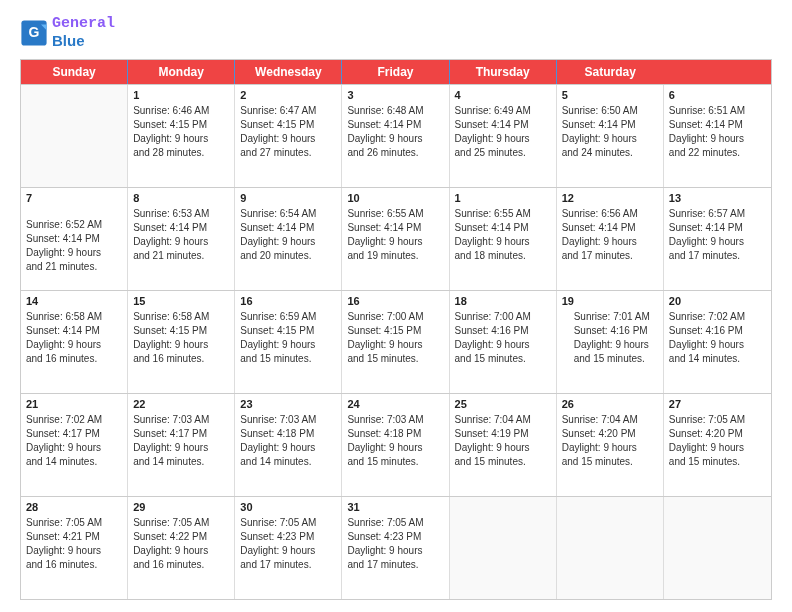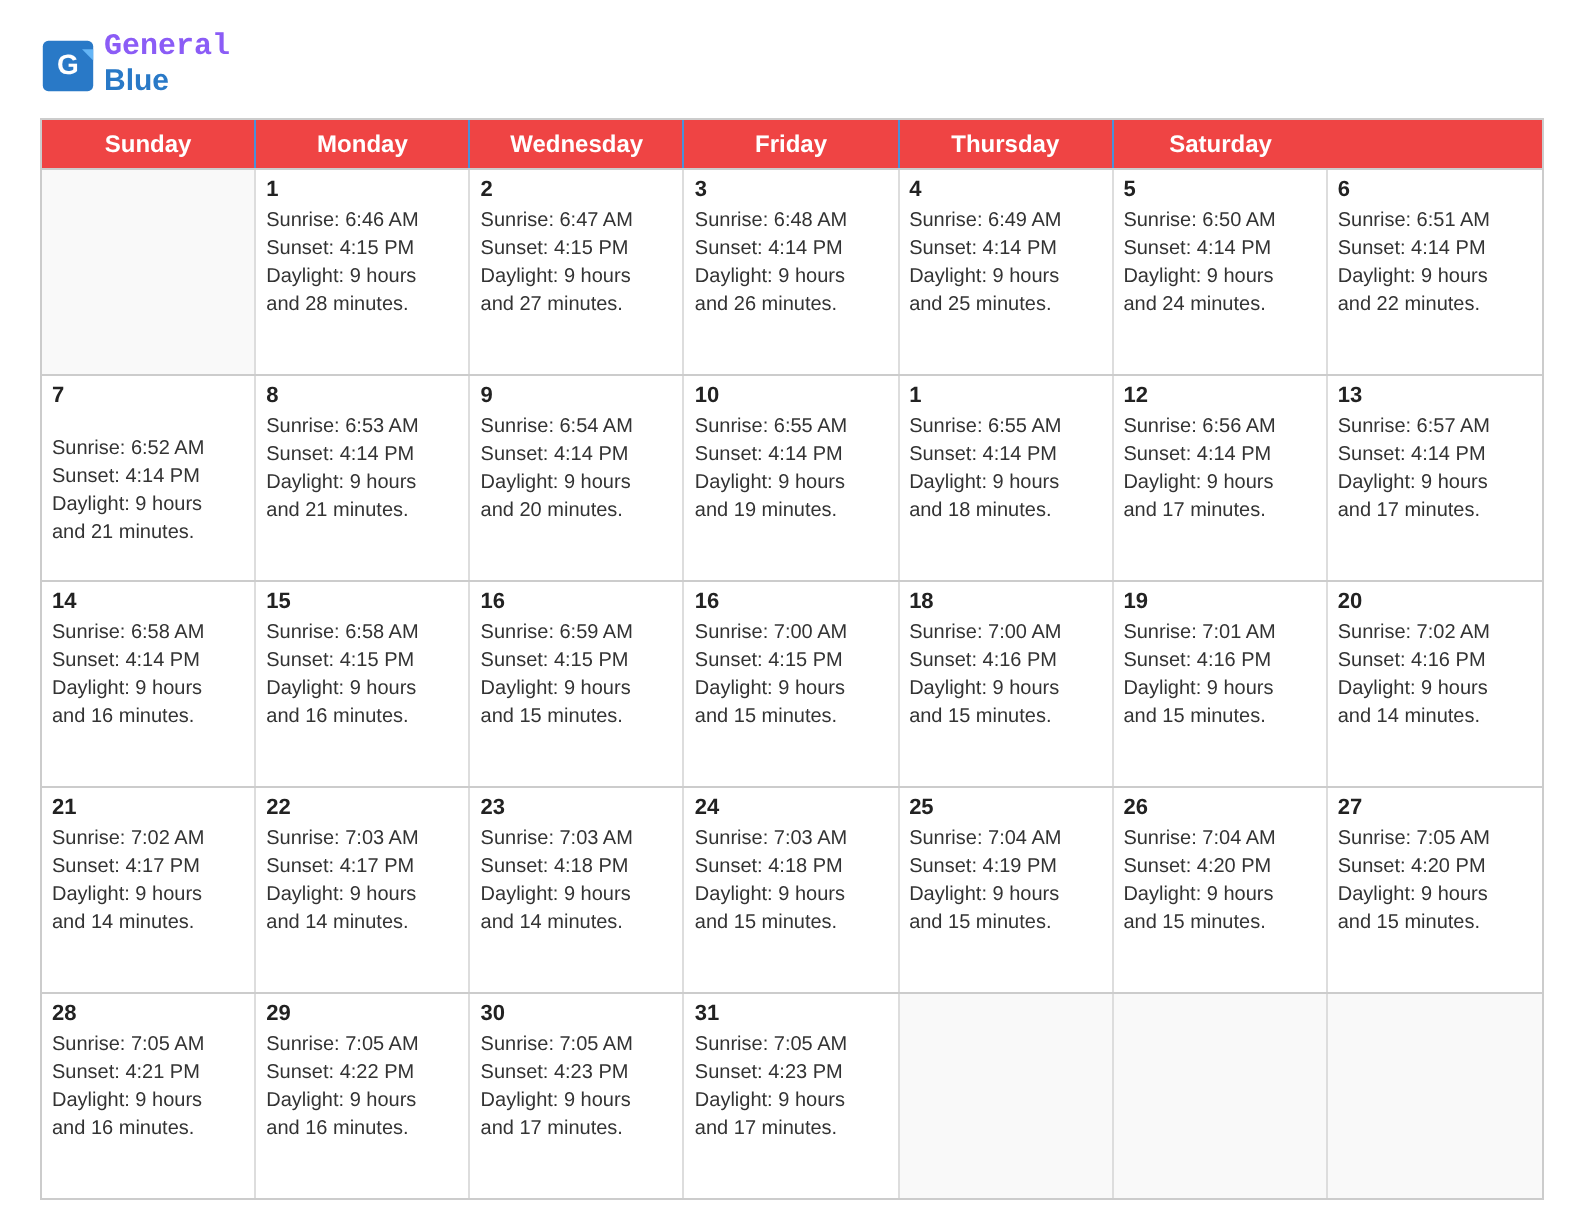--- a/index.html
+++ b/index.html
@@ -256,21 +256,21 @@
           </div>
           <div class="cal-cell">
             <div class="day-num">18</div>
             <div class="cell-text" style="white-space: pre-line;">Sunrise: 7:00 AM
 Sunset: 4:16 PM
 Daylight: 9 hours
 and 15 minutes.</div>
           </div>
           <div class="cal-cell">
             <div class="day-num">19</div>
-            <div class="cell-text" style="white-space: pre-line;">Sunrise: 7:01 AM
+            <div class="cell-text" style="white-space: pre-line; margin-left: 12px;">Sunrise: 7:01 AM
 Sunset: 4:16 PM
 Daylight: 9 hours
 and 15 minutes.</div>
           </div>
           <div class="cal-cell">
             <div class="day-num">20</div>
             <div class="cell-text" style="white-space: pre-line;">Sunrise: 7:02 AM
 Sunset: 4:16 PM
 Daylight: 9 hours
 and 14 minutes.</div>

